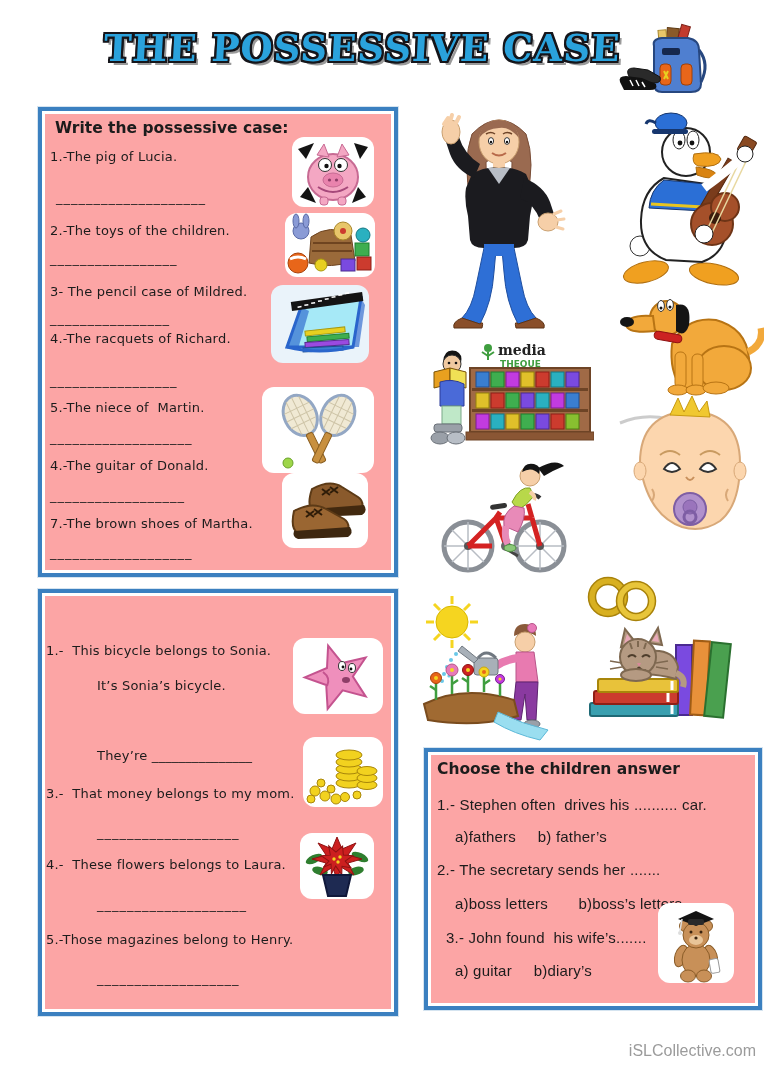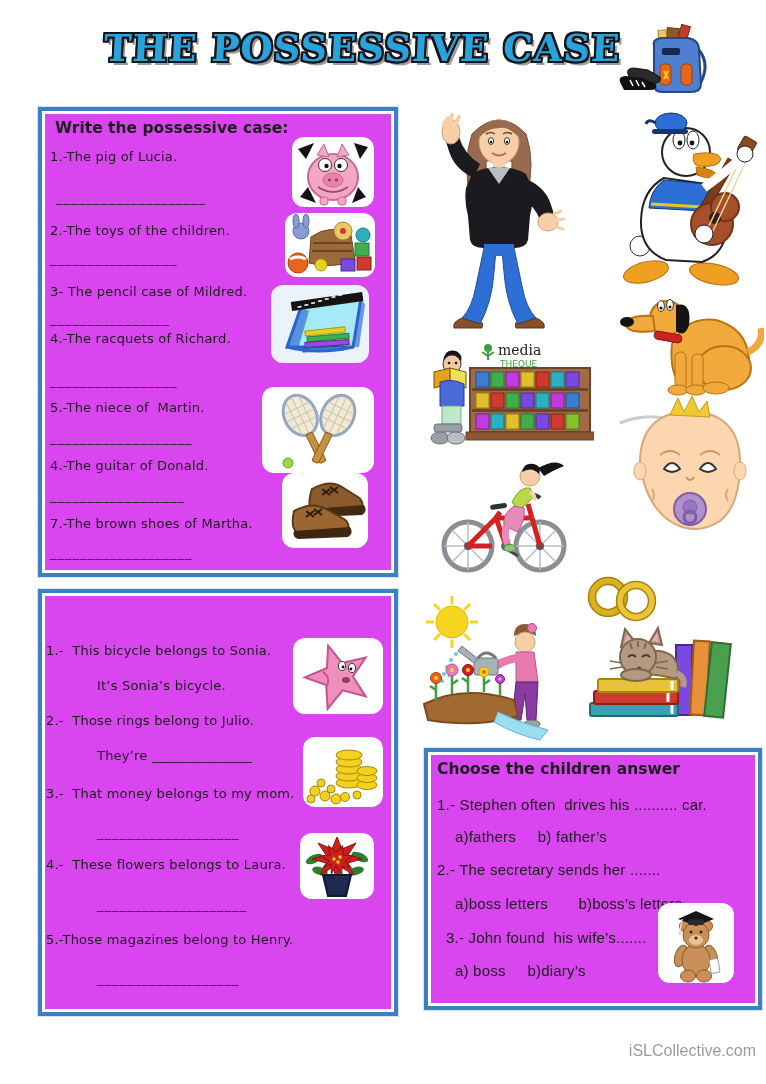--- a/index.html
+++ b/index.html
@@ -3,28 +3,28 @@
 <meta charset="utf-8">
 <style>
   html,body{margin:0;padding:0;background:#ffffff;}
   .page{position:relative;width:766px;height:1084px;background:#ffffff;overflow:hidden;
         font-family:"DejaVu Sans",sans-serif;color:#1c1c1c;}
   .title{position:absolute;left:104px;top:26px;width:500px;text-align:center;
          font-family:"DejaVu Serif",serif;font-weight:bold;font-size:37px;letter-spacing:1px;
          color:#2aa2dc;white-space:nowrap;transform:skewX(-3deg);
          text-shadow:-2px -2px 0 #15151a,0 -2px 0 #15151a,2px -2px 0 #15151a,-2px 0 0 #15151a,
                      2px 0 0 #15151a,-2px 2px 0 #15151a,0 2px 0 #15151a,2px 2px 0 #15151a,4px 4px 0 #9a9a9a;}
-  .box{position:absolute;background:#d946ef;border:4px solid #3b80c0;
+  .box{position:absolute;background:#fca5a5;border:4px solid #3b80c0;
        box-shadow:inset 0 0 0 3px #ffffff,0 0 0 1px #d5e4f0;}
   .bx-header{position:absolute;font-weight:bold;font-size:15.5px;white-space:pre;}
   .t{position:absolute;font-size:13px;white-space:pre;letter-spacing:0.2px;}
   .blank{letter-spacing:1px;color:#222222;}
   .calib{font-family:Liberation Sans, sans-serif;font-size:15px;}
   .card{position:absolute;background:#ffffff;border-radius:12px;overflow:hidden;}
-  .clip{position:absolute;}
+  .clip{position:absolute;font-weight:bold;}
   .footer{position:absolute;right:10px;top:1042px;font-family:"Liberation Sans",sans-serif;
           font-size:16px;color:#9b9b9b;}
   svg{display:block;}
 </style>
 </head>
 <body>
 
 <div class="page">
 
   <div class="title">THE POSSESSIVE CASE</div>
@@ -145,21 +145,20 @@
         <path d="M12 58 L68 54 Q72 60 66 64 L16 66 Q10 64 12 58 Z" fill="#3d2710"></path>
         <path d="M24 38 l8 6 M32 36 l8 6 M24 44 l8 -6 M32 42 l8 -6" stroke="#2e1c08" stroke-width="2"></path>
       </svg>
     </div>
   </div>
 
   <div class="box" style="left:38px;top:589px;width:352px;height:419px">
 
     <div class="t" style="left:4px;top:50px">1.-  This bicycle belongs to Sonia.</div>
     <div class="t" style="left:55px;top:85px">It’s Sonia’s bicycle.</div>
-    <div class="t" style="left:4px;top:120px">2.-  Those rings belong to Julio.</div>
     <div class="t" style="left:55px;top:155px">They’re _______________</div>
     <div class="t" style="left:4px;top:193px">3.-  That money belongs to my mom.</div>
     <div class="t blank" style="left:55px;top:232px">___________________</div>
     <div class="t" style="left:4px;top:264px">4.-  These flowers belongs to Laura.</div>
     <div class="t blank" style="left:55px;top:304px">____________________</div>
     <div class="t" style="left:4px;top:339px">5.-Those magazines belong to Henry.</div>
     <div class="t blank" style="left:55px;top:378px">___________________</div>
 
     <div class="card" style="left:251px;top:45px;width:90px;height:76px">
       <svg viewBox="0 0 90 76" width="90" height="76">
@@ -219,21 +218,21 @@
   </div>
 
   <div class="box" style="left:424px;top:748px;width:330px;height:254px">
     <div class="bx-header" style="left:9px;top:8px">Choose the children answer</div>
 
     <div class="t calib" style="left:9px;top:44px">1.- Stephen often  drives his .......... car.</div>
     <div class="t calib" style="left:27px;top:76px">a)fathers     b) father’s</div>
     <div class="t calib" style="left:9px;top:109px">2.- The secretary sends her .......</div>
     <div class="t calib" style="left:27px;top:143px">a)boss letters       b)boss’s letters</div>
     <div class="t calib" style="left:18px;top:177px">3.- John found  his wife’s.......</div>
-    <div class="t calib" style="left:27px;top:210px">a) boss     b)diary’s</div>
+    <div class="t calib" style="left:27px;top:210px">a) guitar     b)diary’s</div>
 
     <div class="card" style="left:230px;top:151px;width:76px;height:80px">
       <svg viewBox="0 0 76 80" width="76" height="80">
         <circle cx="27" cy="23" r="5.5" fill="#c89058" stroke="#8a5c28"></circle>
         <circle cx="49" cy="23" r="5.5" fill="#c89058" stroke="#8a5c28"></circle>
         <ellipse cx="23" cy="53" rx="6" ry="11" fill="#c89058" stroke="#8a5c28" transform="rotate(18 23 53)"></ellipse>
         <ellipse cx="53" cy="53" rx="6" ry="11" fill="#c89058" stroke="#8a5c28" transform="rotate(-18 53 53)"></ellipse>
         <ellipse cx="38" cy="57" rx="14" ry="16" fill="#c89058" stroke="#8a5c28"></ellipse>
         <ellipse cx="30" cy="73" rx="7.5" ry="6" fill="#c89058" stroke="#8a5c28"></ellipse>
         <ellipse cx="46" cy="73" rx="7.5" ry="6" fill="#c89058" stroke="#8a5c28"></ellipse>

